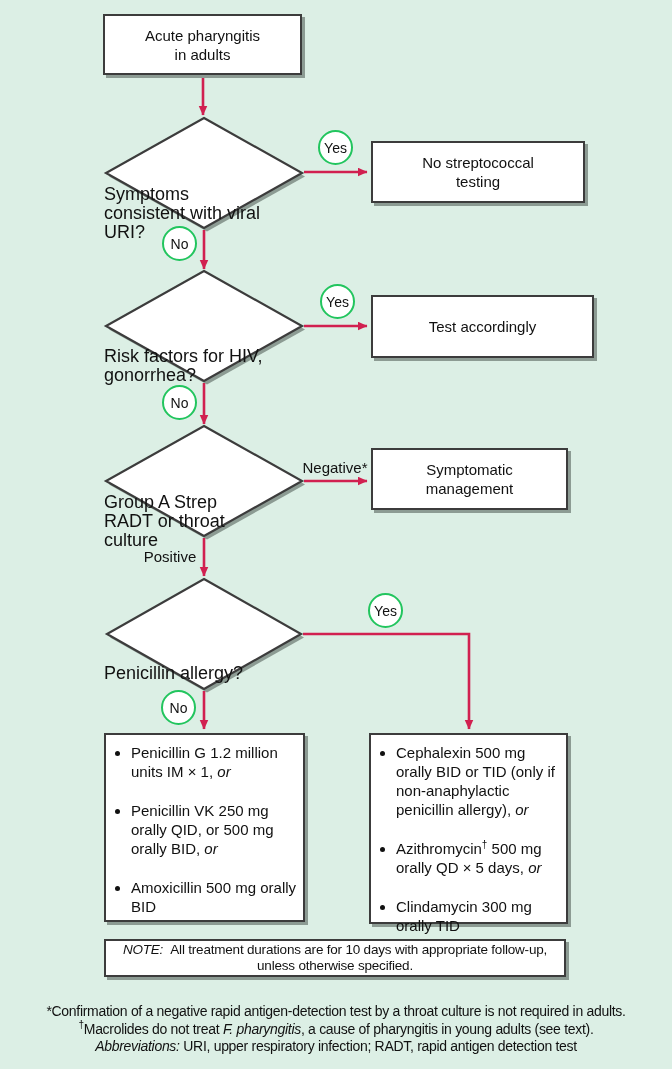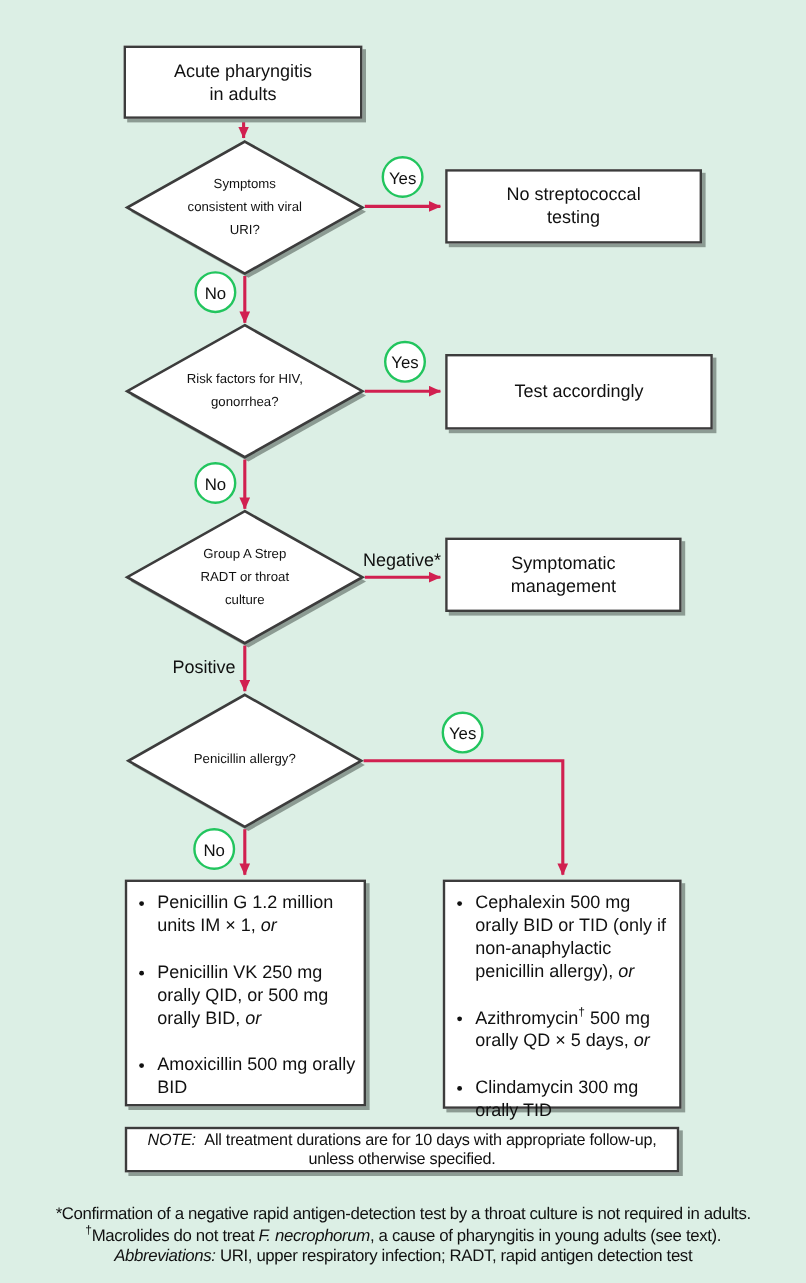--- a/index.html
+++ b/index.html
@@ -11,21 +11,21 @@
   }
   .layer { position:absolute; left:0; top:0; }
   .box {
     position:absolute; box-sizing:border-box;
     background:#ffffff; border:2px solid #3c3c3c;
     box-shadow:3px 3px 0 #8c9b93;
     display:flex; flex-direction:column; align-items:center; justify-content:center;
     text-align:center; font-size:15px; line-height:19px;
   }
   .diamond-label {
-    position:absolute; text-align:center; font-size:11px; line-height:19px;
+    position:absolute; text-align:left; font-size:18px; line-height:19px;margin-top:40px;
   }
   .circle {
     position:absolute; box-sizing:border-box; width:35px; height:35px;
     border-radius:50%; background:#ffffff; border:2px solid #22c55e;
     display:flex; align-items:center; justify-content:center; font-size:14px;
   }
   .edge-label { position:absolute; font-size:15px; text-align:center; }
   .treatment {
     align-items:flex-start; justify-content:flex-start;
     text-align:left; padding:8px 6px 0 8px;
@@ -73,21 +73,21 @@
     </g>
 
     <g fill="#ffffff" stroke="#3c3c3c" stroke-width="2.2">
       <polygon points="204,118 302,173 204,228 106,173"></polygon>
       <polygon points="204,271 302,326 204,381 106,326"></polygon>
       <polygon points="204,426 302,481 204,536 106,481"></polygon>
       <polygon points="204,579 301,634 204,689 107,634"></polygon>
     </g>
   </svg>
 
-  <div class="box" style="left:103px; top:14px; width:199px; height:61px;margin-top:24px;">
+  <div class="box" style="left:103px; top:14px; width:199px; height:61px;">
     <div>Acute pharyngitis</div>
     <div>in adults</div>
   </div>
 
   <div class="diamond-label" style="left:104px; top:145px; width:200px;">
     <div>Symptoms</div>
     <div>consistent with viral</div>
     <div>URI?</div>
   </div>
   <div class="circle" style="left:318px; top:130px;">
@@ -154,17 +154,17 @@
     </ul>
   </div>
 
   <div class="box note-box" style="left:104px; top:939px; width:462px; height:38px;">
     <div class="nowrap"><span class="it">NOTE:</span><span> &nbsp;All treatment durations are for 10 days with appropriate follow-up,</span></div>
     <div class="nowrap">unless otherwise specified.</div>
   </div>
 
   <div class="footnotes" style="top:1003px;">
     <div class="nowrap">*Confirmation of a negative rapid antigen-detection test by a throat culture is not required in adults.</div>
-    <div class="nowrap"><sup>†</sup><span>Macrolides do not treat </span><span class="it">F. necrophorum</span><span>, a cause of pharyngitis in young adults (see text).</span></div>
+    <div class="nowrap"><sup>†</sup><span>Macrolides do not treat </span><span class="it">F. pharyngitis</span><span>, a cause of pharyngitis in young adults (see text).</span></div>
     <div class="nowrap"><span class="it">Abbreviations:</span><span> URI, upper respiratory infection; RADT, rapid antigen detection test</span></div>
   </div>
 
 </div>
 
 </body></html>

